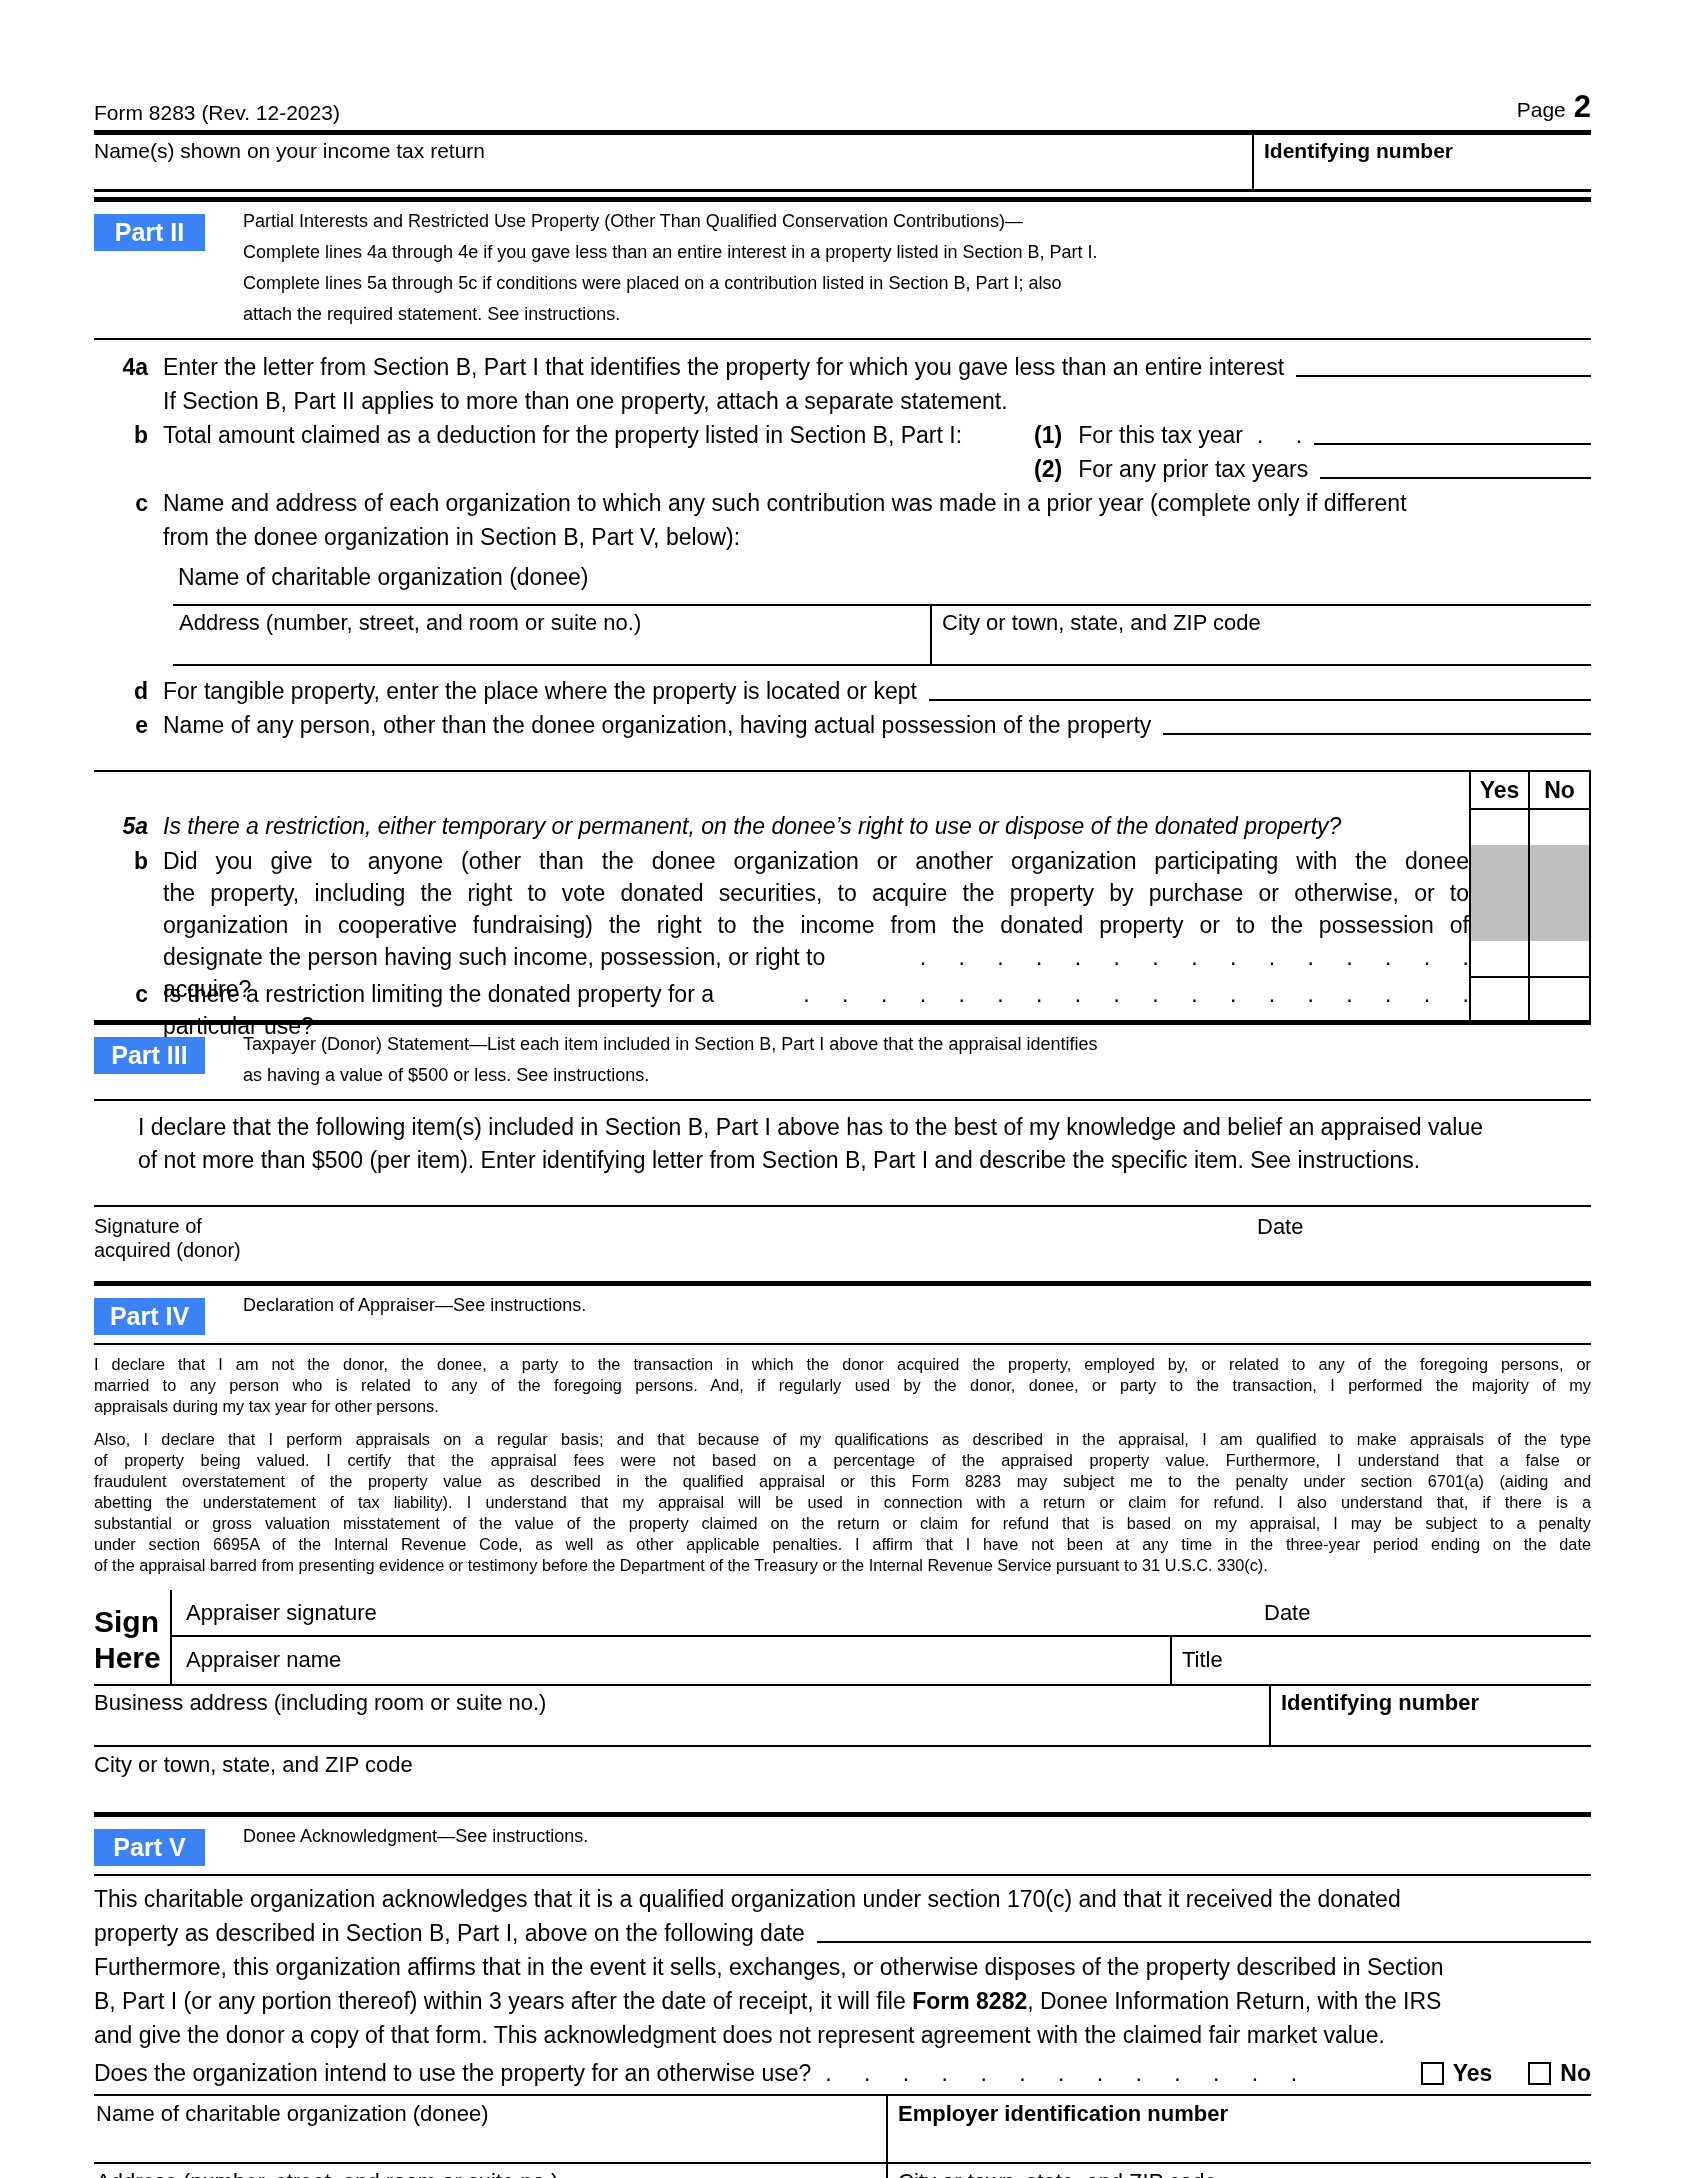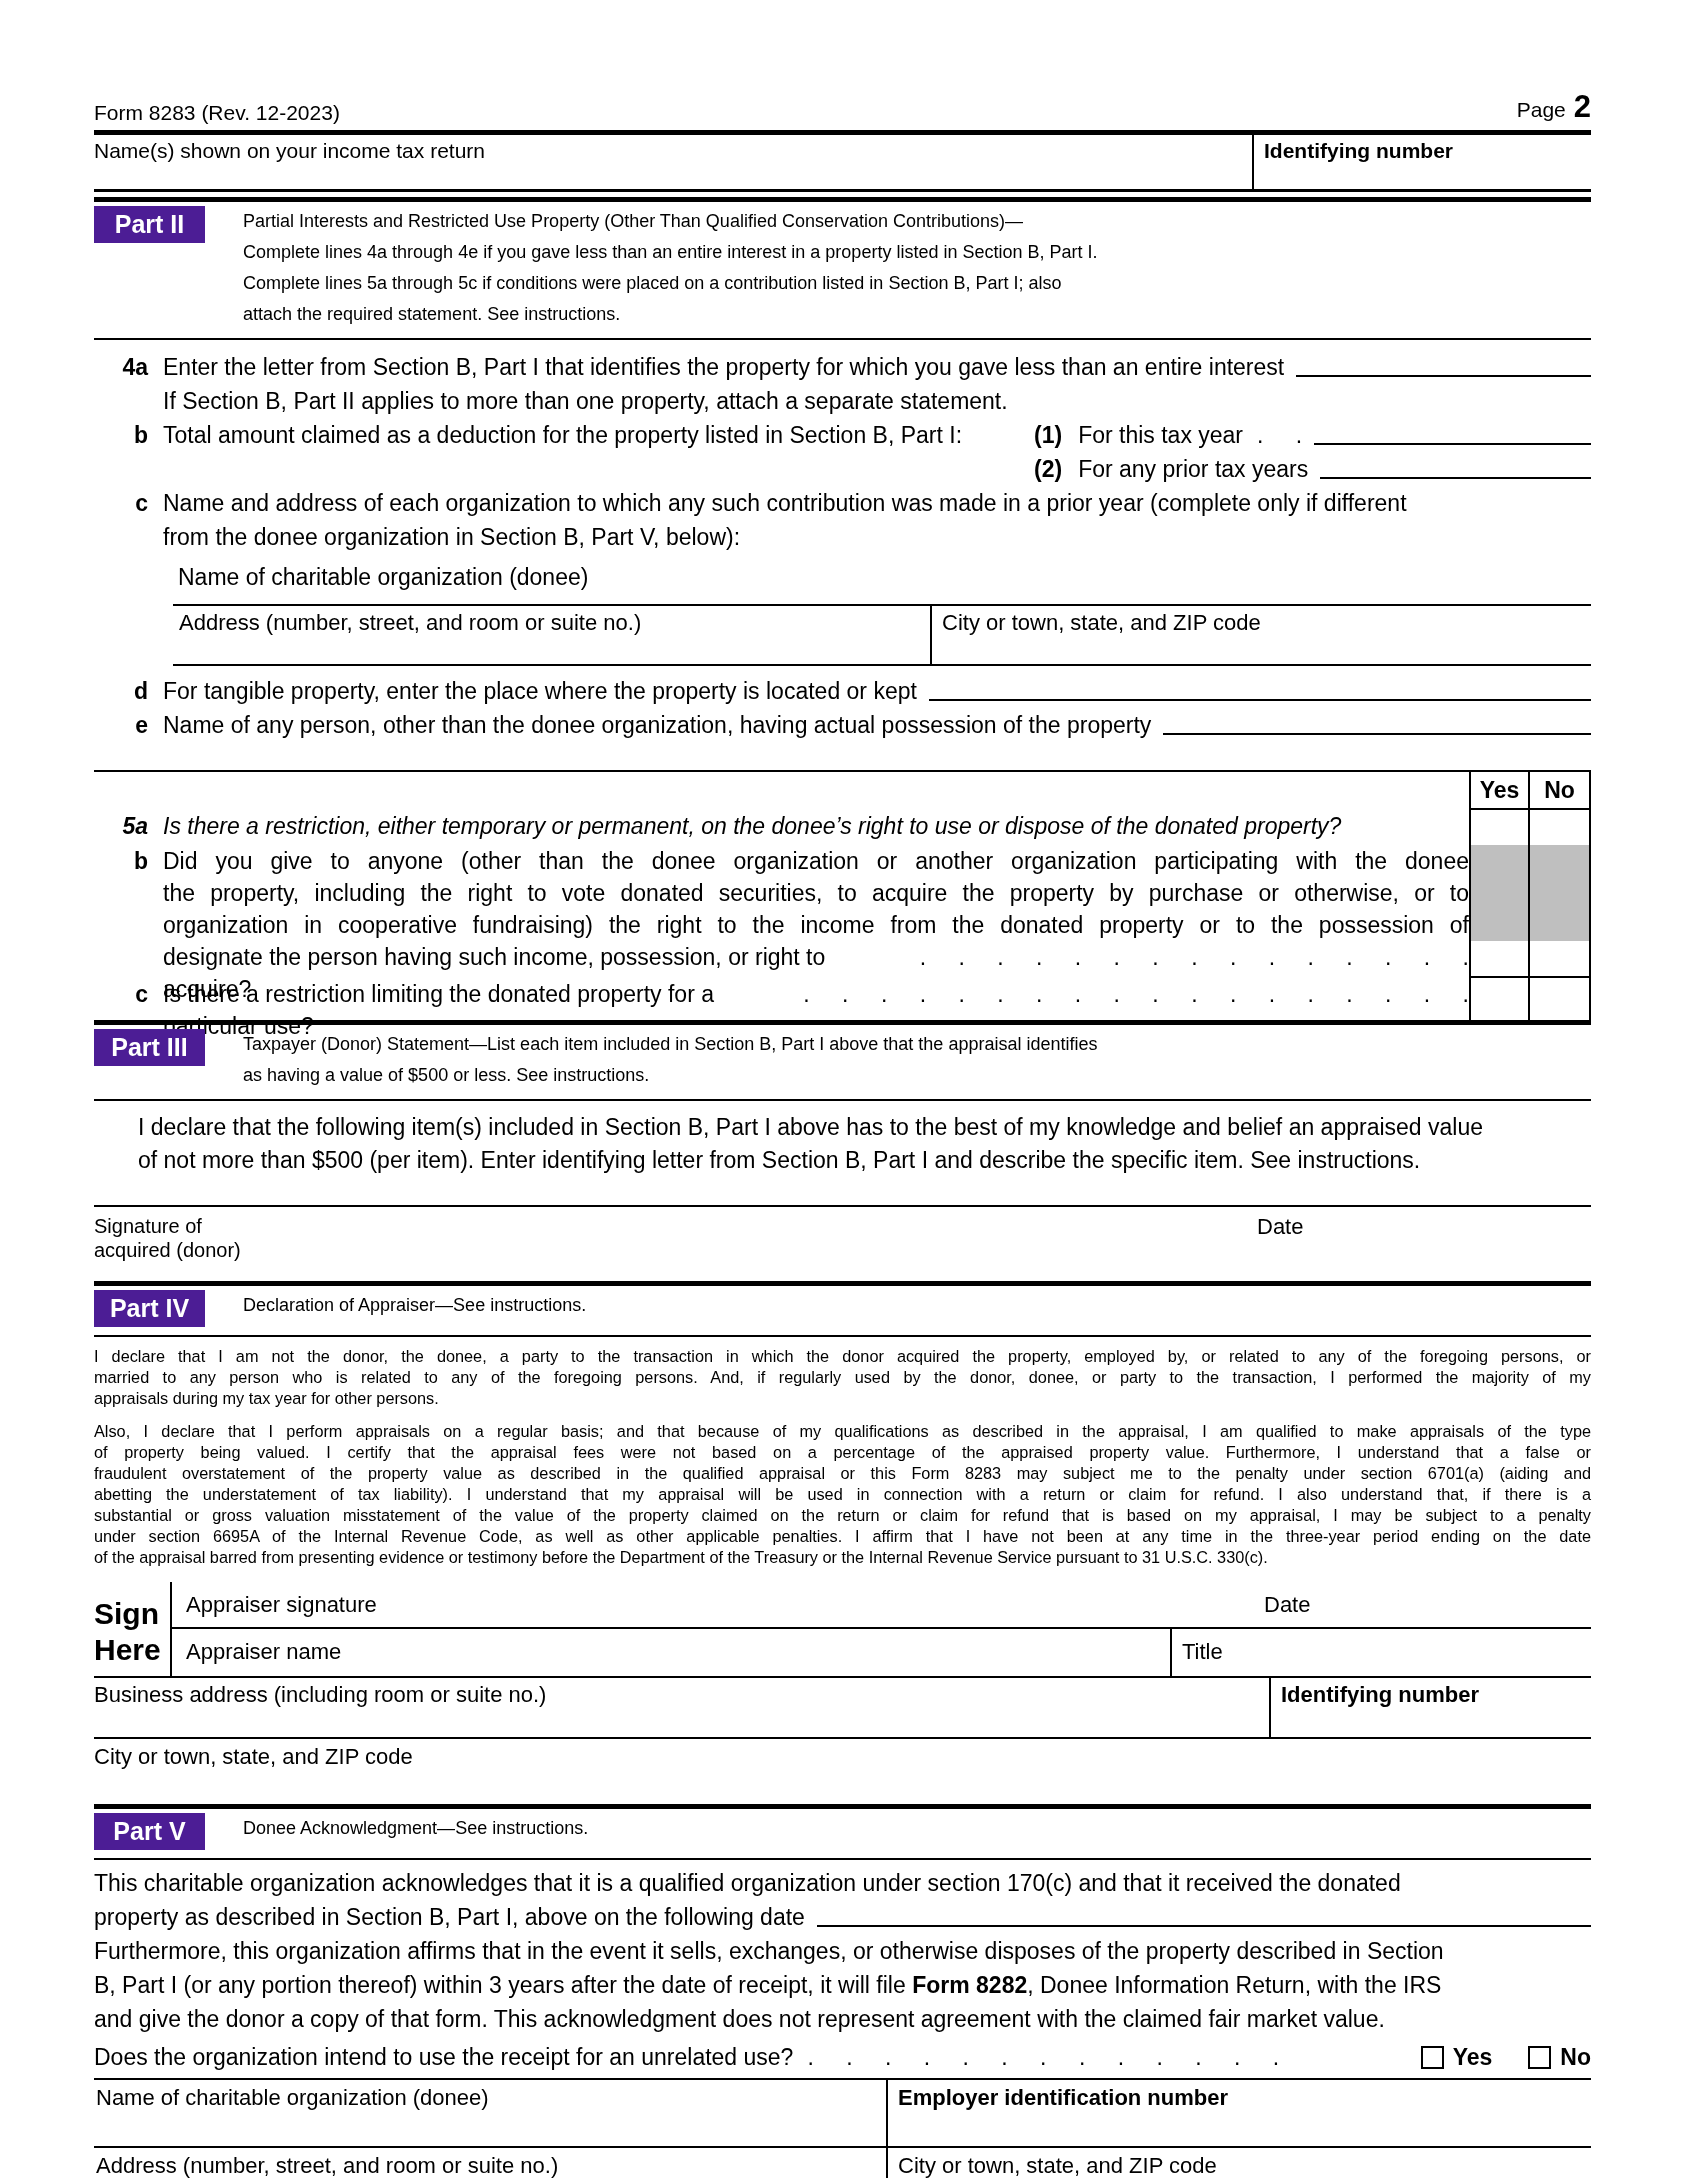--- a/index.html
+++ b/index.html
@@ -16,21 +16,21 @@
   .topline { display: flex; justify-content: space-between; align-items: flex-end; font-size: 21px; }
   .pageinfo { display: flex; align-items: baseline; gap: 8px; }
   .page-num { font-size: 31px; font-weight: bold; }
   .thickbar { height: 5px; background: #000; margin-top: 5px; }
   .names-row { display: flex; border-bottom: 3px solid #000; height: 57px; font-size: 21px; }
   .names-left { flex: 1; padding-top: 4px; }
   .names-right { width: 339px; border-left: 2px solid #000; padding: 4px 0 0 10px; font-weight: bold; }
 
   
   .part-head { border-top: 5px solid #000; border-bottom: 2px solid #000; margin-top: 5px; padding: 4px 0 8px 0; display: flex; align-items: flex-start; }
-  .part-badge { background: #4c1d95; color: #fff; font-weight: bold; font-size: 25px; width: 111px; height: 37px; line-height: 37px; text-align: center; flex: none; }
+  .part-badge { background: #3b82f6; color: #fff; font-weight: bold; font-size: 25px; width: 111px; height: 37px; line-height: 37px; text-align: center; flex: none; margin-top: 8px; }
   .part-body { margin-left: 38px; font-size: 18px; line-height: 31px; flex: 1; }
   .bold { font-weight: bold; }
 
   
   .fline { display: flex; align-items: baseline; font-size: 23px; line-height: 34px; }
   .lnum { width: 69px; padding-right: 15px; text-align: right; font-weight: bold; flex: none; }
   .indent { margin-left: 84px; }
   .blank { height: 2px; background: #000; align-self: flex-end; margin-bottom: 7px; }
   .blank.grow { flex: 1; margin-left: 12px; min-width: 79px; }
   .fixedw { flex: none; width: 871px; }
@@ -324,21 +324,21 @@
     <span>property as described in Section B, Part I, above on the following date</span>
     <span class="blank grow"></span>
   </div>
   <div class="p5line">Furthermore, this organization affirms that in the event it sells, exchanges, or otherwise disposes of the property described in Section</div>
   <div class="p5line">
     <span>B, Part I (or any portion thereof) within 3 years after the date of receipt, it will file </span><span class="bold">Form 8282</span><span>, Donee Information Return, with the IRS</span>
   </div>
   <div class="p5line">and give the donor a copy of that form. This acknowledgment does not represent agreement with the claimed fair market value.</div>
 
   <div class="qrow5">
-    <span>Does the organization intend to use the receipt for an unrelated use?</span>
+    <span>Does the organization intend to use the property for an otherwise use?</span>
     <span class="dots" style="flex:1;">. . . . . . . . . . . . .</span>
     <span class="checkbox"></span>
     <span class="cb-label">Yes</span>
     <span class="checkbox"></span>
     <span class="cb-label" style="margin-right:0;">No</span>
   </div>
 
   <div class="btable">
     <div class="btrow">
       <div class="bt-left">

